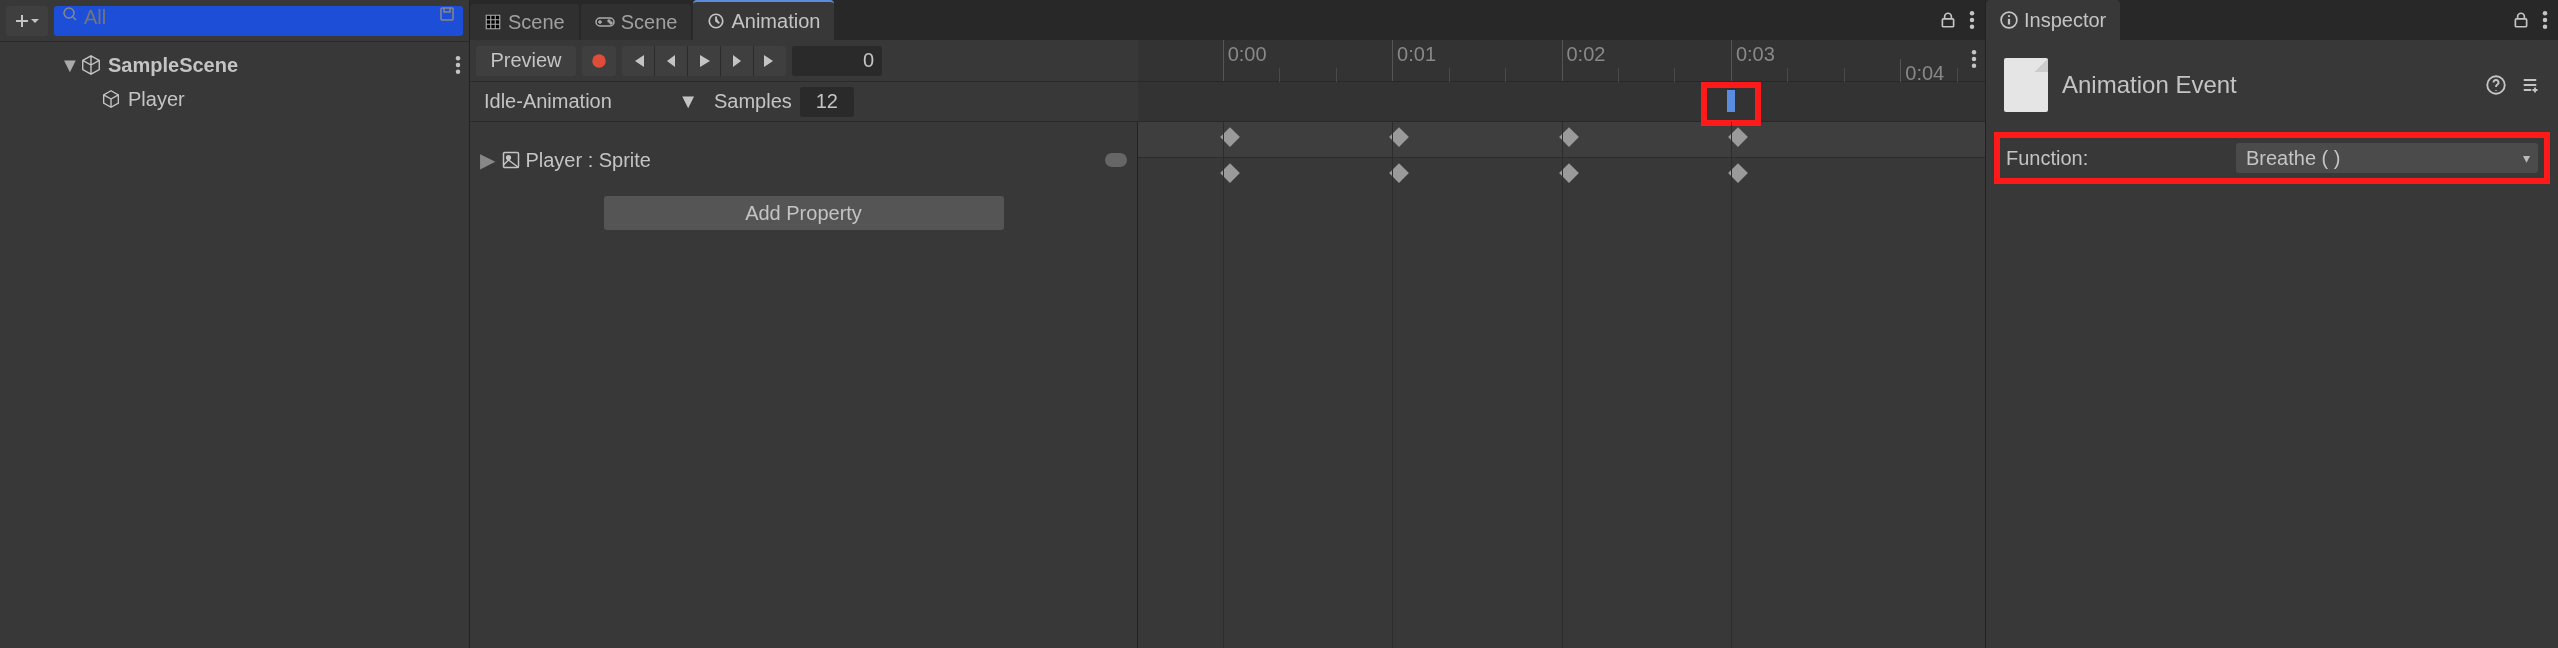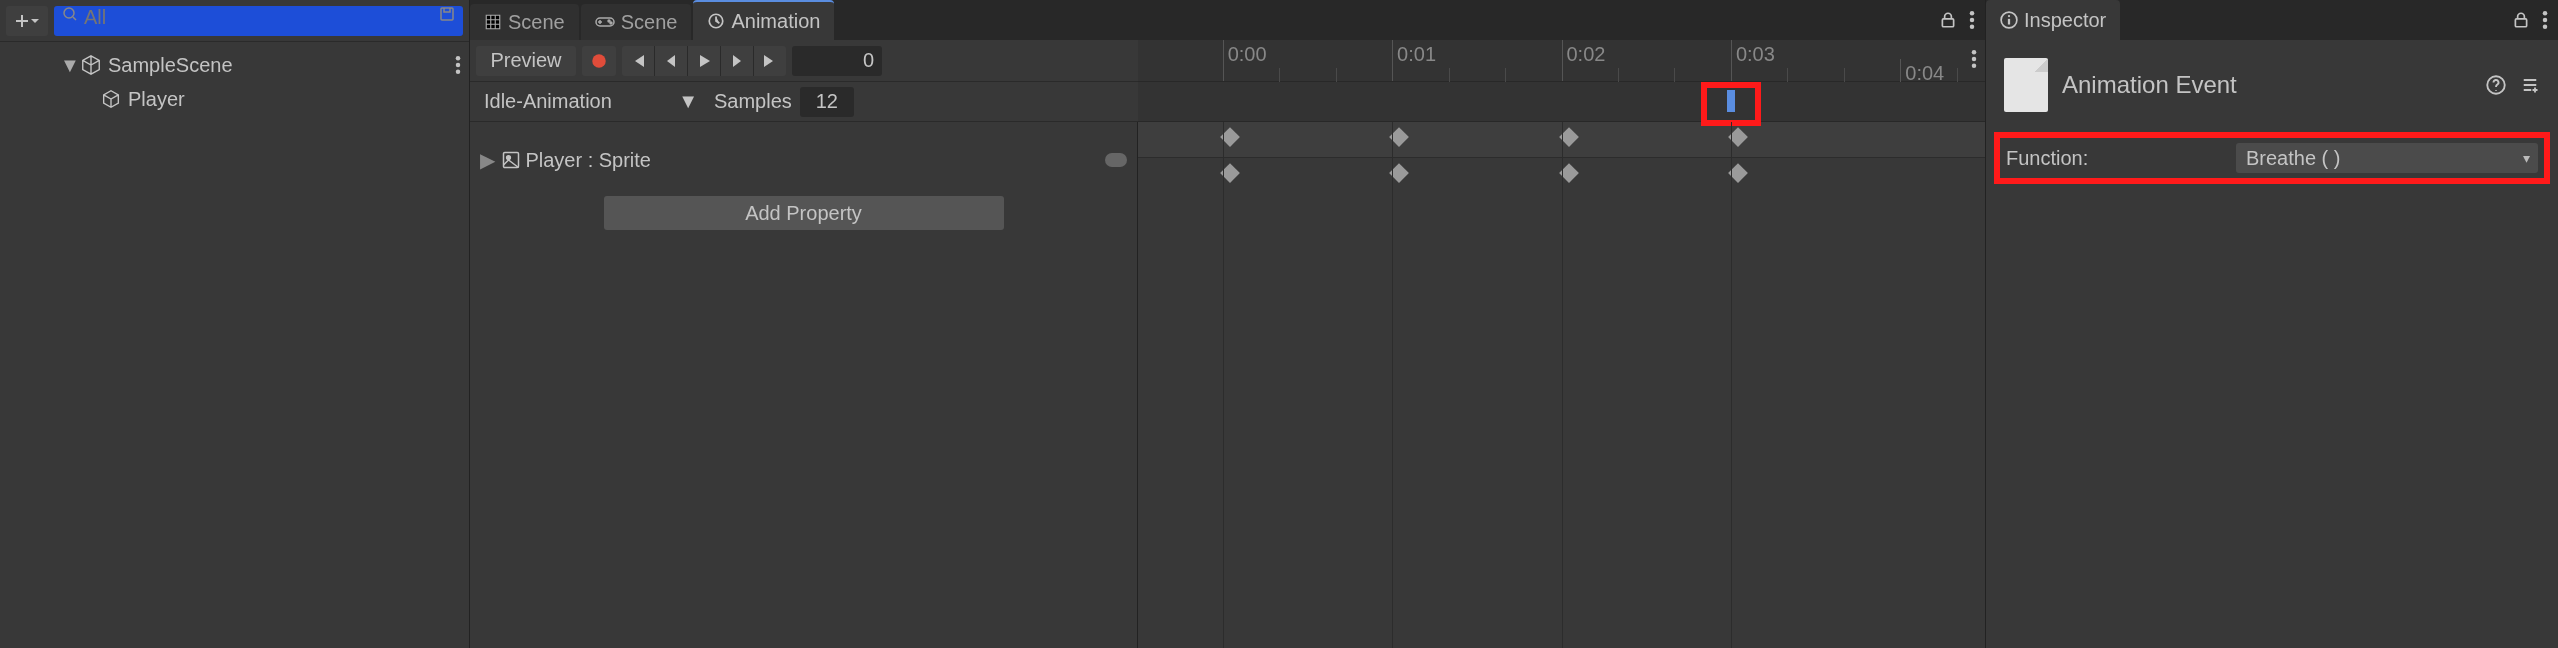--- a/index.html
+++ b/index.html
@@ -86,21 +86,21 @@
           </svg>
       </span>
     </div>
   </div>
   <div class="tree">
     <div class="tree-row l1" style="position:relative">
       <span class="caret">▼</span>
       <svg class="cube" viewBox="0 0 24 24" fill="none" stroke="#c4c4c4" stroke-width="1.5">
           <path d="M12 2l9 5v10l-9 5-9-5V7l9-5z M12 2v20 M3 7l9 5 9-5"></path>
         </svg>
-      <span style="font-weight:normal">SampleScene</span>
+      <span style="font-weight:bold">SampleScene</span>
       <span class="icon-btn" style="margin-left:auto">
         <svg width="6" height="18" viewBox="0 0 4 16" fill="#c4c4c4">
             <circle cx="2" cy="2" r="2"></circle>
             <circle cx="2" cy="8" r="2"></circle>
             <circle cx="2" cy="14" r="2"></circle>
           </svg>
       </span>
     </div>
     <div class="tree-row l2">
       <svg class="cube" viewBox="0 0 24 24" fill="none" stroke="#c4c4c4" stroke-width="1.5">

